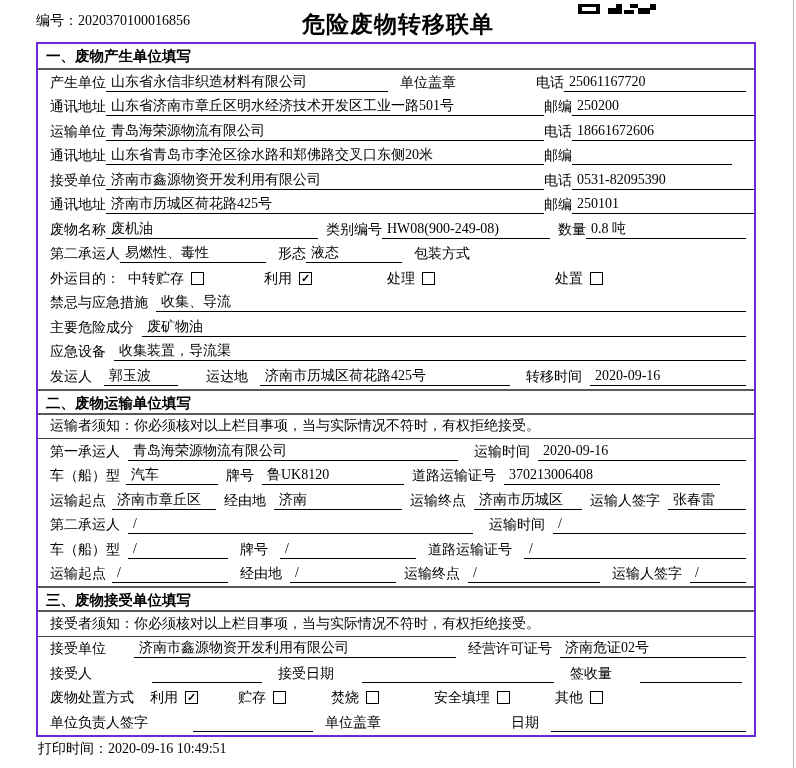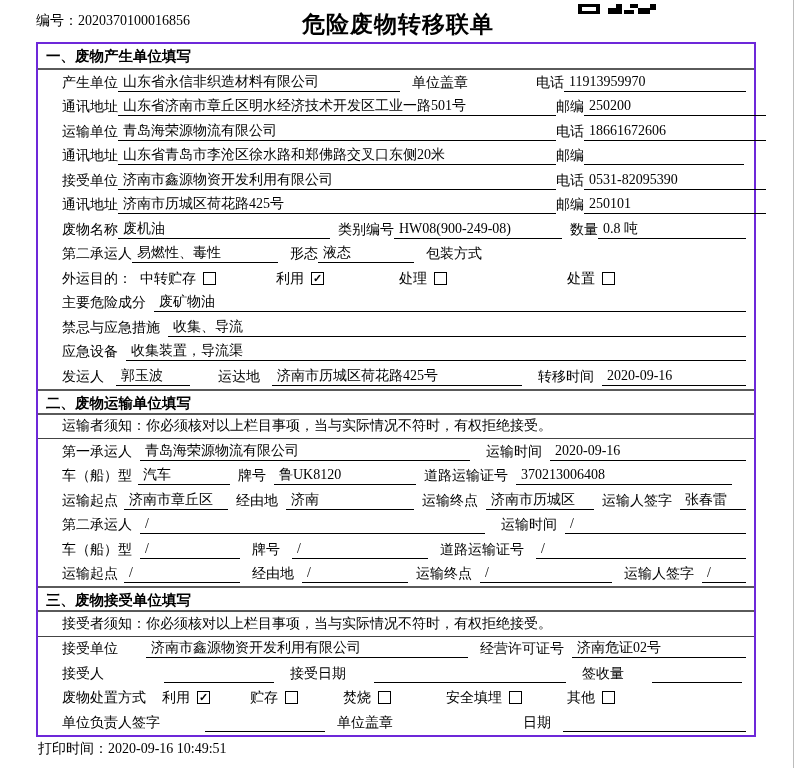--- a/index.html
+++ b/index.html
@@ -7,21 +7,21 @@
   body { font-family:"Liberation Serif","DejaVu Serif",serif; color:#000; }
   .sheet { position:relative; width:796px; height:768px; background:#fff; overflow:hidden; }
   .edge-line { position:absolute; top:0; right:2px; width:1px; height:100%; background:#bcbcbc; }
   .topbar { position:absolute; top:6px; left:36px; right:36px; height:34px; }
   .serial { position:absolute; left:0; top:6px; font-size:14px; }
   .doc-title { position:absolute; left:0; right:0; text-align:center; top:3px; font-size:23px; font-weight:bold; letter-spacing:1px; font-family:"Liberation Sans","DejaVu Sans",sans-serif; }
   .qr-frag { position:absolute; left:542px; top:-2px; }
   .form-table { position:absolute; left:36px; top:42px; width:720px; border:2px solid #6d28d9; background:#fff; }
   .sec-head { height:26px; line-height:24px; padding:0 8px; font-weight:bold; font-size:14.5px; border-bottom:2px solid #5a5a5a; font-family:"Liberation Sans","DejaVu Sans",sans-serif; }
   .sec-head.mid { border-top:2px solid #5a5a5a; }
-  .row { display:flex; align-items:flex-end; height:24.5px; padding:0 8px 3px 24px; font-size:14px; }
+  .row { display:flex; align-items:flex-end; height:24.5px; padding:0 8px 3px 12px; font-size:14px; }
   .row.notice { border-bottom:1.5px solid #444; }
   .lbl { height:19px; line-height:19px; white-space:nowrap; flex:none; }
   .u { border-bottom:1.2px solid #000; height:19px; line-height:18px; padding:0 5px; white-space:nowrap; overflow:hidden; flex:none; }
   .u.c { }
   .u.grow { flex:1 1 auto; }
   .sp { flex:1 1 auto; }
   .opt { display:flex; align-items:center; height:19px; flex:none; }
   .cb { width:13px; height:13px; border:1.6px solid #000; margin-left:7px; display:inline-flex; align-items:center; justify-content:center; font-size:11px; font-weight:bold; line-height:1; flex:none; }
   .footer { position:absolute; left:38px; top:740px; font-size:14px; }
   .ml6{margin-left:6px;} .ml8{margin-left:8px;} .ml12{margin-left:12px;} .ml16{margin-left:16px;}
@@ -58,21 +58,21 @@
   <div class="form-table">
 
     <div class="sec-head">一、废物产生单位填写</div>
 
     <div class="row">
       <span class="lbl">产生单位</span>
       <span class="u" style="width:282px">山东省永信非织造材料有限公司</span>
       <span class="lbl ml12">单位盖章</span>
       <span class="sp"></span>
       <span class="lbl">电话</span>
-      <span class="u" style="width:182px">11913959970</span>
+      <span class="u" style="width:182px">25061167720</span>
     </div>
 
     <div class="row">
       <span class="lbl">通讯地址</span>
       <span class="u" style="width:438px">山东省济南市章丘区明水经济技术开发区工业一路501号</span>
       <span class="sp"></span>
       <span class="lbl">邮编</span>
       <span class="u" style="width:182px">250200</span>
     </div>
 
@@ -139,27 +139,27 @@
         <span class="lbl">处理</span>
         <span class="cb"></span>
       </span>
       <span class="opt ml120">
         <span class="lbl">处置</span>
         <span class="cb"></span>
       </span>
     </div>
 
     <div class="row">
+      <span class="lbl">禁忌与应急措施</span>
+      <span class="u grow ml8">收集、导流</span>
+    </div>
+
+    <div class="row">
       <span class="lbl">主要危险成分</span>
       <span class="u grow ml8">废矿物油</span>
-    </div>
-
-    <div class="row">
-      <span class="lbl">禁忌与应急措施</span>
-      <span class="u grow ml8">收集、导流</span>
     </div>
 
     <div class="row">
       <span class="lbl">应急设备</span>
       <span class="u grow ml8">收集装置，导流渠</span>
     </div>
 
     <div class="row">
       <span class="lbl">发运人</span>
       <span class="u c ml12" style="width:74px">郭玉波</span>

